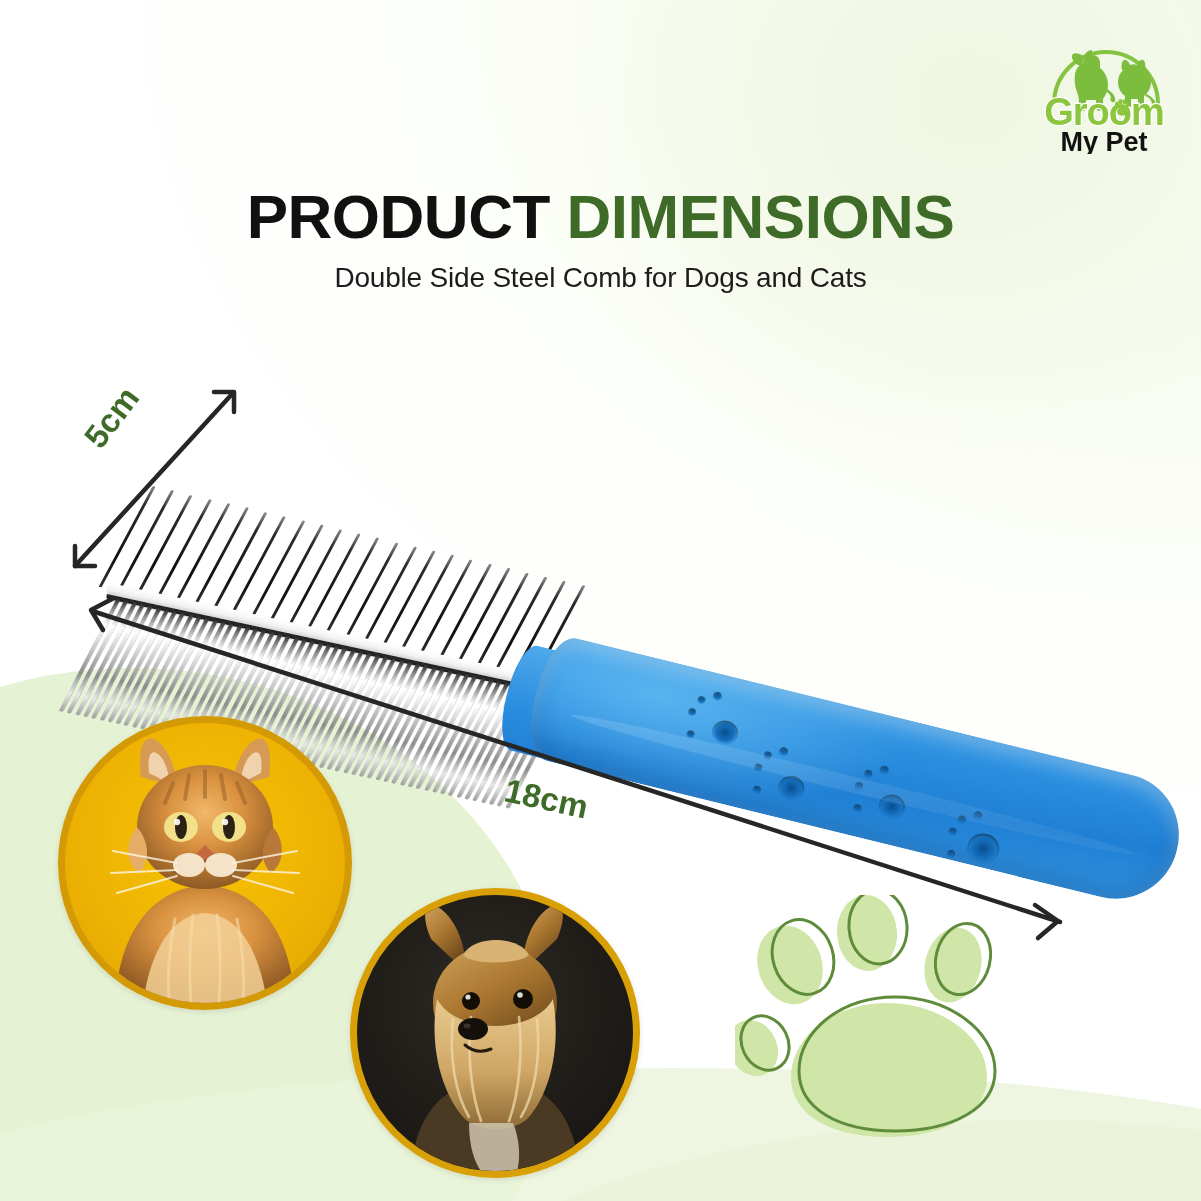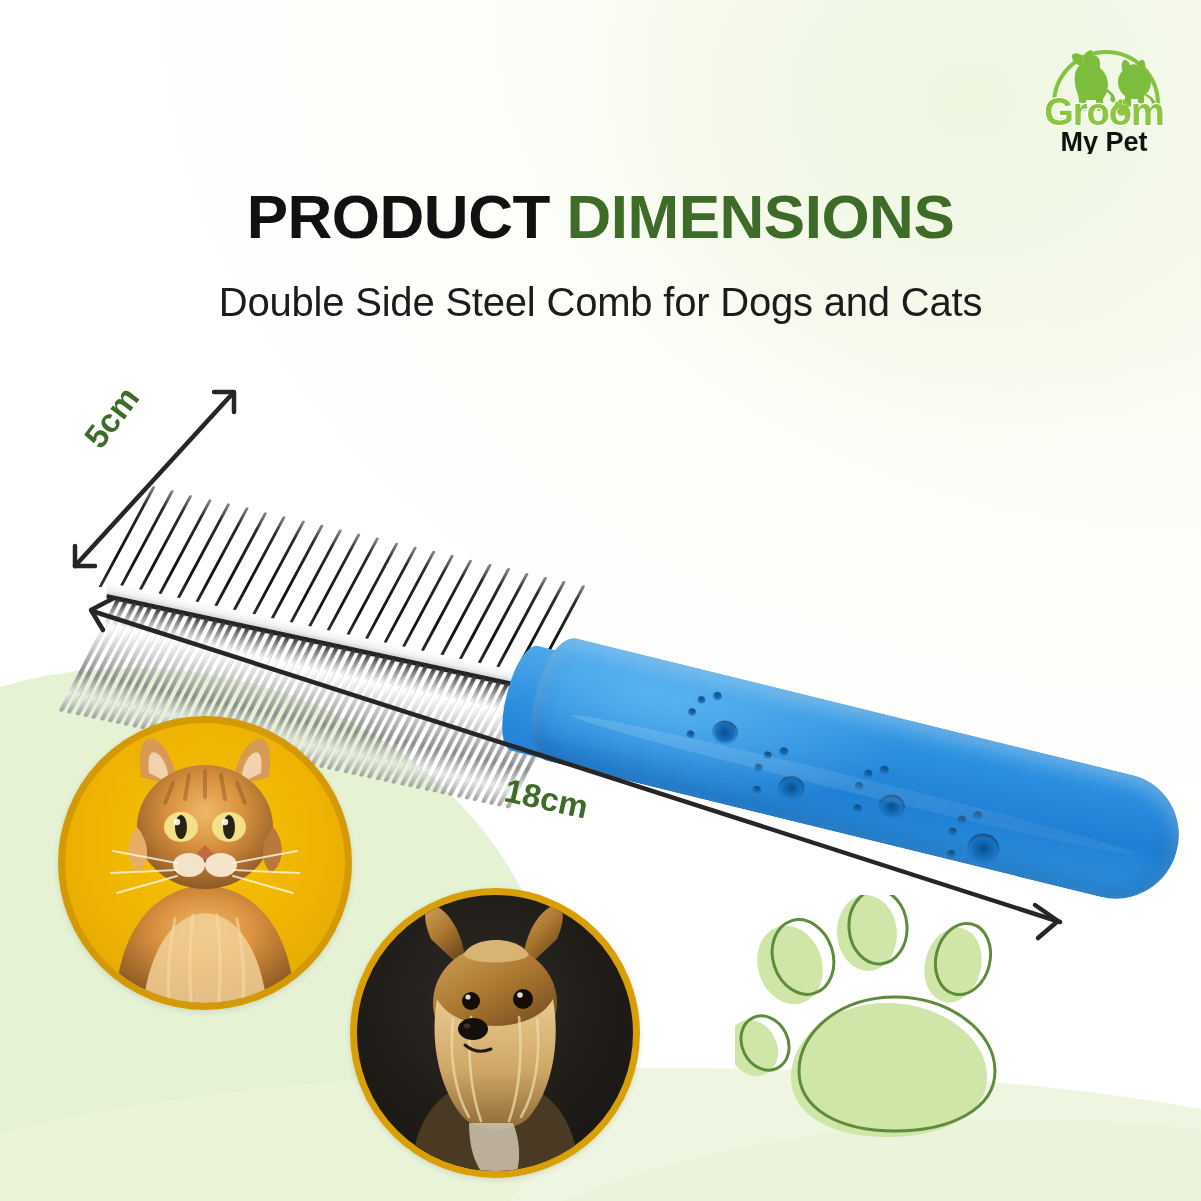--- a/index.html
+++ b/index.html
@@ -69,22 +69,22 @@
     text-align:center;
   }
   #main-title {
     font-size:62px; font-weight:bold; letter-spacing:-0.5px;
     line-height:1.02; white-space:nowrap;
     font-family:"Liberation Sans", sans-serif;
   }
   #main-title .w1 { color:#111111; }
   #main-title .w2 { color:#3e6b27; }
   #subtitle {
-    margin-top:32px;
-    font-size:40px; font-weight:500; color:#1c1c1c;
+    margin-top:14px;
+    font-size:28px; font-weight:500; color:#1c1c1c;
     letter-spacing:-0.2px; white-space:nowrap;
   }
 
   
   #comb-wrap {
     position:absolute; left:90px; top:390px;
     width:1080px; height:420px;
   }
   #comb {
     position:absolute; left:0; top:70px;

